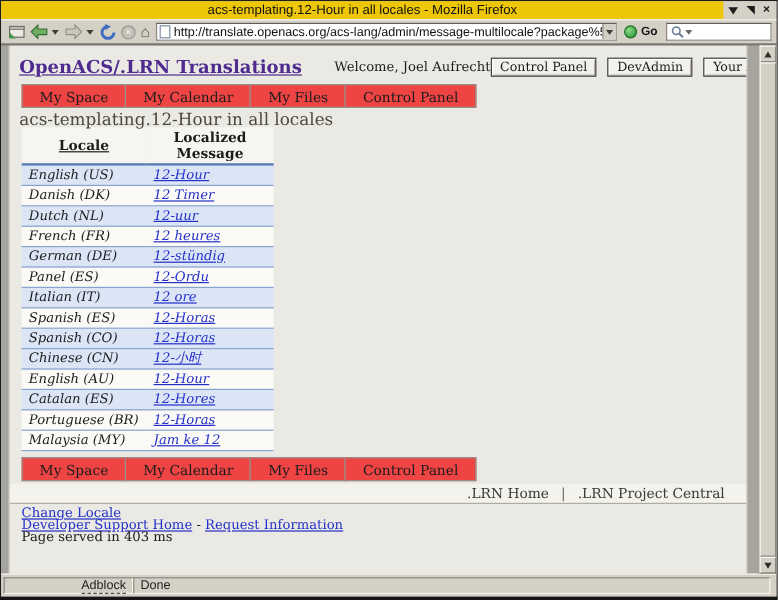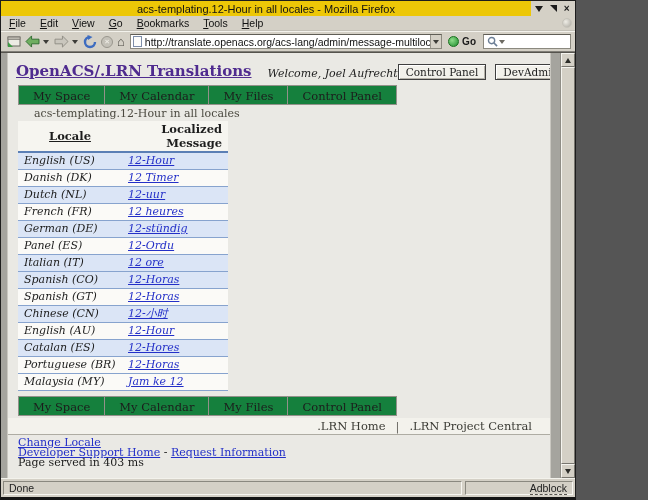--- a/index.html
+++ b/index.html
@@ -1,17 +1,17 @@
 <!DOCTYPE html>
 <html><head>
 <meta charset="utf-8">
 <style>
   html,body{margin:0;padding:0;background:#555;}
   *{box-sizing:border-box;}
-  .window{width:576px;height:500px;position:relative;display:flex;flex-direction:column;
+  .window{width:648px;height:500px;position:relative;display:flex;flex-direction:column;
     background:#d4d0c6;border:1px solid #1d1d1d;border-bottom:3px solid #151515;
     font-family:"Liberation Sans", sans-serif;}
   
   .titlebar{height:15px;display:flex;flex:0 0 auto;}
   .title-yellow{flex:1;background:#edc707;display:flex;align-items:center;justify-content:center;
     font-size:11px;color:#111;white-space:nowrap;overflow:hidden;}
   .title-controls{width:44px;background:#d4d0c6;display:flex;align-items:center;justify-content:space-evenly;}
   .wbtn{width:11px;height:11px;display:flex;align-items:center;justify-content:center;}
   .tri-down{width:0;height:0;border-left:4px solid transparent;border-right:4px solid transparent;border-top:6px solid #1b1b1b;}
   .tri-ne{width:0;height:0;border-top:7px solid #1b1b1b;border-left:7px solid transparent;}
@@ -43,38 +43,38 @@
   .go-label{font-size:10px;font-weight:bold;color:#1a1a1a;}
   .searchbox{width:88px;height:15px;background:#fff;border:1px solid #8b897f;border-top-color:#5f5d55;
     display:flex;align-items:center;padding-left:3px;margin-left:4px;}
   
   .viewport{flex:1;display:flex;min-height:0;border-top:1px solid #55534d;}
   .vp-left{width:7px;background:#a5a49e;border-right:1px solid #c9c7c0;flex:0 0 auto;}
   .vp-right{width:10px;background:#a5a49e;border-left:1px solid #c9c7c0;flex:0 0 auto;}
   .page{flex:1;background:#eae9e4;overflow:hidden;position:relative;
     font-family:"DejaVu Serif","Liberation Serif",serif;color:#1c1c1c;}
   
-  .page-header{display:flex;align-items:flex-end;margin:8px 8px 0 8px;height:19px;}
+  .page-header{display:flex;align-items:center;margin:8px 8px 0 8px;height:19px;}
   .site-link{font-size:15px;font-weight:bold;color:#4f2b8f;text-decoration:underline;white-space:nowrap;cursor:pointer;}
-  .welcome{font-size:11px;margin-left:16px;white-space:nowrap;font-style:italic;}
+  .welcome{font-size:11px;margin-left:27px;white-space:nowrap;}
   .hdr-buttons{margin-left:auto;display:flex;gap:9px;}
   .hdr-btn{background:#f2f1eb;border:1px solid #3f3f3f;box-shadow:inset 1px 1px 0 #ffffff, inset -1px -1px 0 #b5b2a9;
     padding:1px 7px;font-family:"DejaVu Serif","Liberation Serif",serif;font-size:10.5px;color:#1c1c1c;white-space:nowrap;cursor:pointer;}
   
   .tabs-row{display:flex;margin:5px 0 0 10px;height:20px;}
-  .tab{background:#15803d;border:1px solid #93918a;margin-left:-1px;padding:3px 14px;
+  .tab{background:#ef4444;border:1px solid #93918a;margin-left:-1px;padding:3px 14px;
     font-size:11.5px;text-align:center;white-space:nowrap;cursor:pointer;}
   .tab:first-child{margin-left:0;}
-  .caption{font-size:11px;color:#4a483f;margin:2px 0 1px 26px;height:13px;}
+  .caption{font-size:14px;color:#4a483f;margin:2px 0 1px 8px;height:13px;}
   
   .msg-table{border-collapse:collapse;margin-left:10px;}
   .msg-table th{font-size:11.5px;font-weight:bold;padding:1px 6px;border-bottom:2px solid #5b7fb5;
     background:#f6f5f0;height:13px;}
   .th-locale{width:104px;text-align:center;text-decoration:underline;}
-  .th-msg{width:106px;text-align:right;}
+  .th-msg{width:106px;text-align:center;}
   .msg-table td{font-size:11px;line-height:12px;padding:2px 6px;border-bottom:1px solid #87a3ce;height:13px;font-style:italic;}
   .td-locale{padding-left:9px;}
   tr.stripe td{background:#dbe5f6;}
   tr.plain td{background:#fbfaf7;}
   a.msg-link{color:#2430c8;text-decoration:underline;cursor:pointer;}
   
   .portal-bar{margin-top:2px;height:17px;background:#f3f2ec;border-bottom:1px solid #aeaca3;
     display:flex;align-items:center;justify-content:flex-end;font-size:11.5px;color:#3b3b35;padding-right:8px;}
   .portal-link{padding:0 10px;cursor:pointer;white-space:nowrap;}
   .portal-sep{color:#66645e;}
@@ -112,24 +112,20 @@
         </div>
       <div class="wbtn">
           <div class="tri-ne"></div>
         </div>
       <div class="wbtn">
           <span class="x-glyph">×</span>
         </div>
     </div>
   </div>
 
-  <div class="menubar">
-    <span id="menu-items"><span class="menu-item"><u>F</u>ile</span><span class="menu-item"><u>E</u>dit</span><span class="menu-item"><u>V</u>iew</span><span class="menu-item"><u>G</u>o</span><span class="menu-item"><u>B</u>ookmarks</span><span class="menu-item"><u>T</u>ools</span><span class="menu-item"><u>H</u>elp</span></span>
-    <span class="throbber"></span>
-  </div>
 
   <div class="toolbar">
     <span class="tbi">
       <svg width="14" height="12" viewBox="0 0 14 12">
           <rect x="1" y="1" width="12" height="9" fill="#edebe4" stroke="#6b6963"></rect>
           <rect x="1" y="1" width="12" height="2.5" fill="#b9b6ad" stroke="#6b6963" stroke-width="0.6"></rect>
           <polygon points="1,11 6,11 1,6" fill="#3f9a45"></polygon>
         </svg>
     </span>
     <span class="tbi">
@@ -228,26 +224,26 @@
               <td><a class="msg-link">12-stündig</a></td>
             </tr>
             <tr class="plain">
               <td class="td-locale">Panel (ES)</td>
               <td><a class="msg-link">12-Ordu</a></td>
             </tr>
             <tr class="stripe">
               <td class="td-locale">Italian (IT)</td>
               <td><a class="msg-link">12 ore</a></td>
             </tr>
+            <tr class="plain">
+              <td class="td-locale">Spanish (ES)</td>
+              <td><a class="msg-link">12-Horas</a></td>
+            </tr>
             <tr class="stripe">
               <td class="td-locale">Spanish (CO)</td>
-              <td><a class="msg-link">12-Horas</a></td>
-            </tr>
-            <tr class="plain">
-              <td class="td-locale">Spanish (GT)</td>
               <td><a class="msg-link">12-Horas</a></td>
             </tr>
             <tr class="stripe">
               <td class="td-locale">Chinese (CN)</td>
               <td><a class="msg-link">12-小时</a></td>
             </tr>
             <tr class="plain">
               <td class="td-locale">English (AU)</td>
               <td><a class="msg-link">12-Hour</a></td>
             </tr>
@@ -298,19 +294,19 @@
           <div class="arr-up"></div>
         </div>
       <div class="sb-thumb"></div>
       <div class="sb-btn sb-down">
           <div class="arr-dn"></div>
         </div>
     </div>
   </div>
 
   <div class="statusbar">
-    <div class="sb-panel sb-status">Done</div>
     <div class="sb-panel sb-adblock">
       <span class="adblock-text">Adblock</span>
     </div>
+    <div class="sb-panel sb-status">Done</div>
   </div>
 
 </div>
 
 </body></html>

